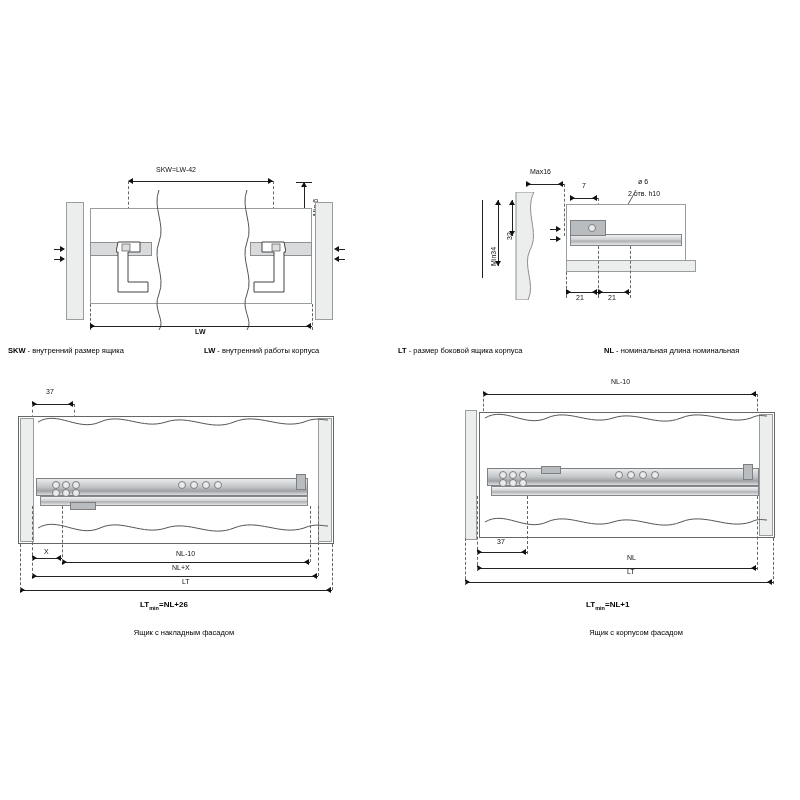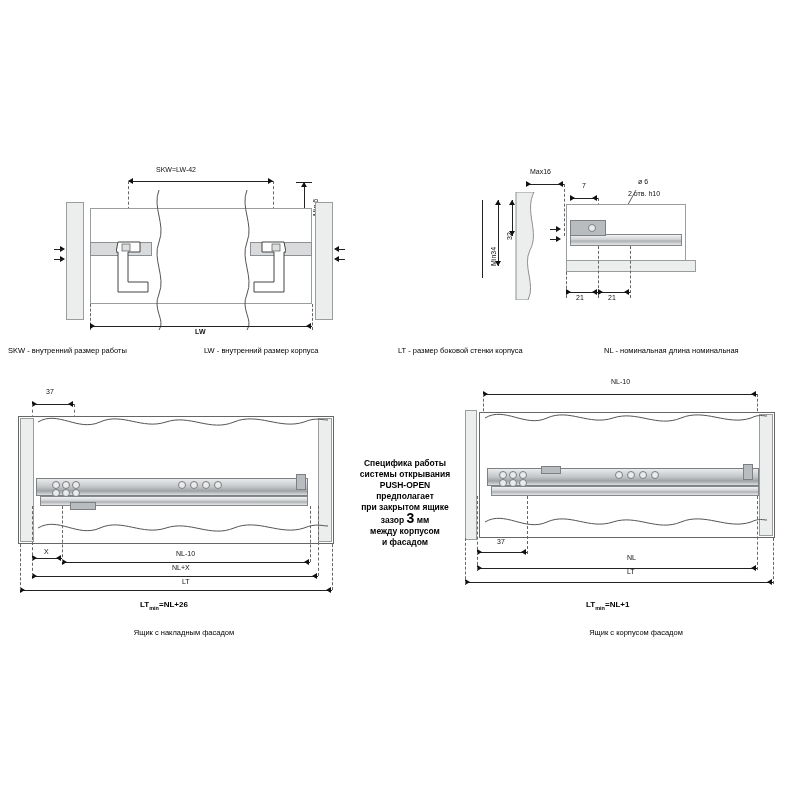--- a/index.html
+++ b/index.html
@@ -2,21 +2,21 @@
 <html><head>
 <meta charset="utf-8">
 <style>
   html,body{margin:0;padding:0;background:#ffffff;}
   body{width:800px;height:800px;position:relative;font-family:"Liberation Sans",sans-serif;color:#1a1a1a;overflow:hidden;}
   .root{position:absolute;left:0;top:0;width:800px;height:800px;}
   .abs{position:absolute;}
   .lbl{position:absolute;font-size:7px;color:#111;white-space:nowrap;}
   .lbl-b{position:absolute;font-size:8px;font-weight:bold;color:#000;white-space:nowrap;}
   .legend{position:absolute;font-size:7.5px;color:#000;white-space:nowrap;}
-  .legend b{font-weight:normal;}
+  .legend b{font-weight:bold;}
   .line{position:absolute;background:#222;}
   .hline{height:1px;}
   .vline{width:1px;}
   .dash-v{position:absolute;width:0;border-left:1px dashed #666;}
   .box{position:absolute;box-sizing:border-box;}
   .grayfill{background:#d9dadb;border:1px solid #8d9093;}
   .lightfill{background:#eceded;border:1px solid #9a9d9f;}
   .darkfill{background:#b9bcbe;border:1px solid #7d8083;}
   .white{background:#ffffff;border:1px solid #9a9d9f;}
   .rail{background:linear-gradient(180deg,#f2f3f3 0%,#cfd1d3 45%,#aeb1b4 60%,#e6e7e8 100%);border:1px solid #85888b;}
@@ -170,29 +170,29 @@
     <div class="arrowL" style="left:122px;top:129px;"></div>
     <div class="line hline" style="left:128px;top:132px;width:32px;"></div>
     <div class="arrowR" style="left:128px;top:129px;"></div>
     <div class="arrowL" style="left:154px;top:129px;"></div>
     <div class="lbl" style="left:106px;top:134px;">21</div>
     <div class="lbl" style="left:138px;top:134px;">21</div>
   </div>
 
   <div class="legend" style="left:8px;top:346px;">
     <b>SKW</b>
-    <span>- внутренний размер работы</span>
+    <span>- внутренний размер ящика</span>
   </div>
   <div class="legend" style="left:204px;top:346px;">
     <b>LW</b>
-    <span>- внутренний размер корпуса</span>
+    <span>- внутренний работы корпуса</span>
   </div>
   <div class="legend" style="left:398px;top:346px;">
     <b>LT</b>
-    <span>- размер боковой стенки корпуса</span>
+    <span>- размер боковой ящика корпуса</span>
   </div>
   <div class="legend" style="left:604px;top:346px;">
     <b>NL</b>
     <span>- номинальная длина номинальная</span>
   </div>
 
   <div class="abs" style="left:10px;top:380px;width:350px;height:230px;">
 
     <div class="lbl" style="left:36px;top:8px;">37</div>
     <div class="line hline" style="left:22px;top:24px;width:42px;"></div>
@@ -253,34 +253,20 @@
     <div class="dash-v" style="left:300px;top:126px;height:56px;"></div>
     <div class="dash-v" style="left:308px;top:126px;height:70px;"></div>
     <div class="dash-v" style="left:322px;top:164px;height:46px;"></div>
   </div>
 
   <div class="lbl-b" style="left:140px;top:600px;">
     <span>LT</span><span class="sub">min</span><span>=NL+26</span>
   </div>
   <div class="capt" style="left:104px;top:628px;width:160px;">Ящик с накладным фасадом</div>
 
-  <div class="center-note" style="left:340px;top:458px;width:130px;">
-    <div>Специфика работы</div>
-    <div>системы открывания</div>
-    <div>PUSH-OPEN</div>
-    <div>предполагает</div>
-    <div>при закрытом ящике</div>
-    <div>
-      <span>зазор</span>
-      <span class="big">3</span>
-      <span>мм</span>
-    </div>
-    <div>между корпусом</div>
-    <div>и фасадом</div>
-  </div>
 
   <div class="abs" style="left:455px;top:370px;width:340px;height:240px;">
 
     <div class="lbl" style="left:156px;top:8px;">NL-10</div>
     <div class="line hline" style="left:28px;top:24px;width:274px;"></div>
     <div class="arrowR" style="left:28px;top:21px;"></div>
     <div class="arrowL" style="left:296px;top:21px;"></div>
     <div class="dash-v" style="left:28px;top:24px;height:22px;"></div>
     <div class="dash-v" style="left:302px;top:24px;height:22px;"></div>
 

